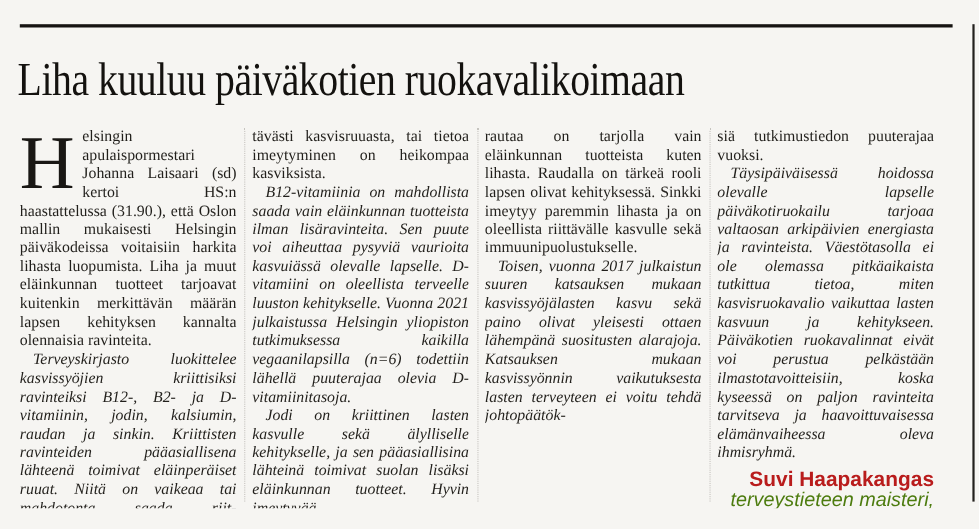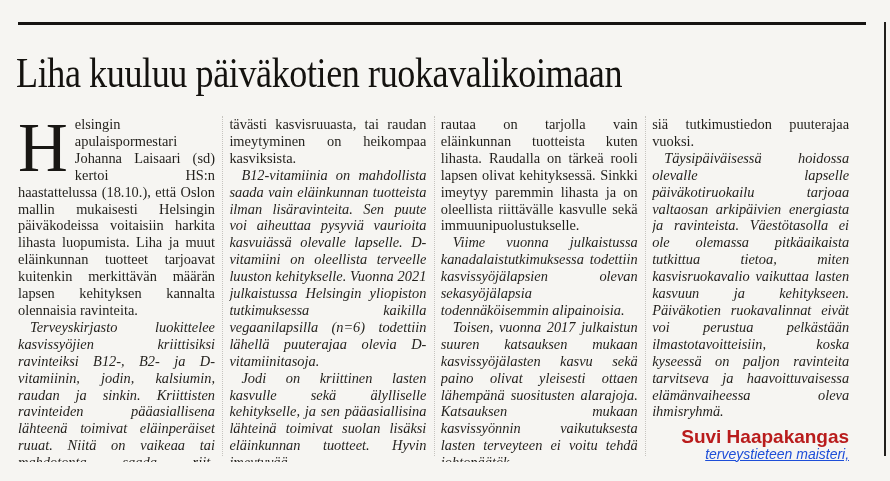--- a/index.html
+++ b/index.html
@@ -46,56 +46,55 @@
 
   .dropcap {
     float: left;
     font-size: 69px; line-height: 60px; height: 62px;
     padding: 2px 7px 0 0;
     color: #191714; font-weight: 400;
   }
 
   .byline { margin-top: 8px; text-align: right; font-family: "Liberation Sans", "DejaVu Sans", sans-serif; }
   .byline-name { font-weight: 700; font-size: 19px; line-height: 17.5px; color: #b91c1c; }
-  .byline-line { font-style: italic; font-size: 14px; line-height: 17.5px; color: #1d4ed8; text-decoration: underline; }
+  .byline-line { font-style: italic; font-size: 18px; line-height: 17.5px; color: #4d7c0f; }
 
   .right-rule {
     position: absolute; left: 884px; top: 22px;
     width: 2px; height: 434px; background: #22201d;
   }
 </style>
 </head>
 <body>
 
 <div class="page">
 
   <div class="rule-top"></div>
 
   <h1 class="headline">Liha kuuluu päiväkotien ruokavalikoimaan</h1>
 
   <div class="columns">
 
     <div class="col">
-      <p><span class="dropcap">H</span><span>elsingin apulaispormestari Johanna Laisaari (sd) kertoi HS:n haastattelussa (18.10.), että Oslon mallin mukaisesti Helsingin päiväkodeissa voitaisiin harkita lihasta luopumista. Liha ja muut eläinkunnan tuotteet tarjoavat kuitenkin merkittävän määrän lapsen kehityksen kannalta olennaisia ravinteita.</span></p>
+      <p><span class="dropcap">H</span><span>elsingin apulaispormestari Johanna Laisaari (sd) kertoi HS:n haastattelussa (31.90.), että Oslon mallin mukaisesti Helsingin päiväkodeissa voitaisiin harkita lihasta luopumista. Liha ja muut eläinkunnan tuotteet tarjoavat kuitenkin merkittävän määrän lapsen kehityksen kannalta olennaisia ravinteita.</span></p>
       <p class="indent cont-end">Terveyskirjasto luokittelee kasvissyöjien kriittisiksi ravinteiksi B12-, B2- ja D-vitamiinin, jodin, kalsiumin, raudan ja sinkin. Kriittisten ravinteiden pääasiallisena lähteenä toimivat eläinperäiset ruuat. Niitä on vaikeaa tai mahdotonta saada riit-</p>
     </div>
 
     <div class="divider"></div>
 
     <div class="col">
-      <p>tävästi kasvisruuasta, tai raudan imeytyminen on heikompaa kasviksista.</p>
+      <p>tävästi kasvisruuasta, tai tietoa imeytyminen on heikompaa kasviksista.</p>
       <p class="indent">B12-vitamiinia on mahdollista saada vain eläinkunnan tuotteista ilman lisäravinteita. Sen puute voi aiheuttaa pysyviä vaurioita kasvuiässä olevalle lapselle. D-vitamiini on oleellista terveelle luuston kehitykselle. Vuonna 2021 julkaistussa Helsingin yliopiston tutkimuksessa kaikilla vegaanilapsilla (n=6) todettiin lähellä puuterajaa olevia D-vitamiinitasoja.</p>
       <p class="indent cont-end">Jodi on kriittinen lasten kasvulle sekä älylliselle kehitykselle, ja sen pääasiallisina lähteinä toimivat suolan lisäksi eläinkunnan tuotteet. Hyvin imeytyvää</p>
     </div>
 
     <div class="divider"></div>
 
     <div class="col">
       <p>rautaa on tarjolla vain eläinkunnan tuotteista kuten lihasta. Raudalla on tärkeä rooli lapsen olivat kehityksessä. Sinkki imeytyy paremmin lihasta ja on oleellista riittävälle kasvulle sekä immuunipuolustukselle.</p>
-      <p class="indent">Viime vuonna julkaistussa kanadalaistutkimuksessa todettiin kasvissyöjälapsien olevan sekasyöjälapsia todennäköisemmin alipainoisia.</p>
       <p class="indent cont-end">Toisen, vuonna 2017 julkaistun suuren katsauksen mukaan kasvissyöjälasten kasvu sekä paino olivat yleisesti ottaen lähempänä suositusten alarajoja. Katsauksen mukaan kasvissyönnin vaikutuksesta lasten terveyteen ei voitu tehdä johtopäätök-</p>
     </div>
 
     <div class="divider"></div>
 
     <div class="col">
       <p>siä tutkimustiedon puuterajaa vuoksi.</p>
       <p class="indent">Täysipäiväisessä hoidossa olevalle lapselle päiväkotiruokailu tarjoaa valtaosan arkipäivien energiasta ja ravinteista. Väestötasolla ei ole olemassa pitkäaikaista tutkittua tietoa, miten kasvisruokavalio vaikuttaa lasten kasvuun ja kehitykseen. Päiväkotien ruokavalinnat eivät voi perustua pelkästään ilmastotavoitteisiin, koska kyseessä on paljon ravinteita tarvitseva ja haavoittuvaisessa elämänvaiheessa oleva ihmisryhmä.</p>
       <div class="byline">
         <div class="byline-name">Suvi Haapakangas</div>

